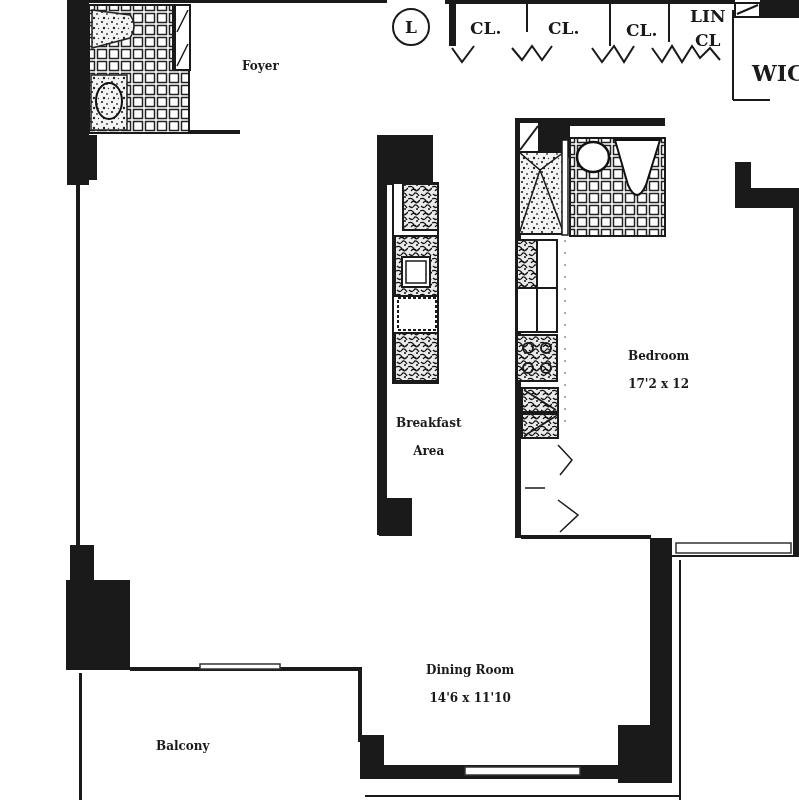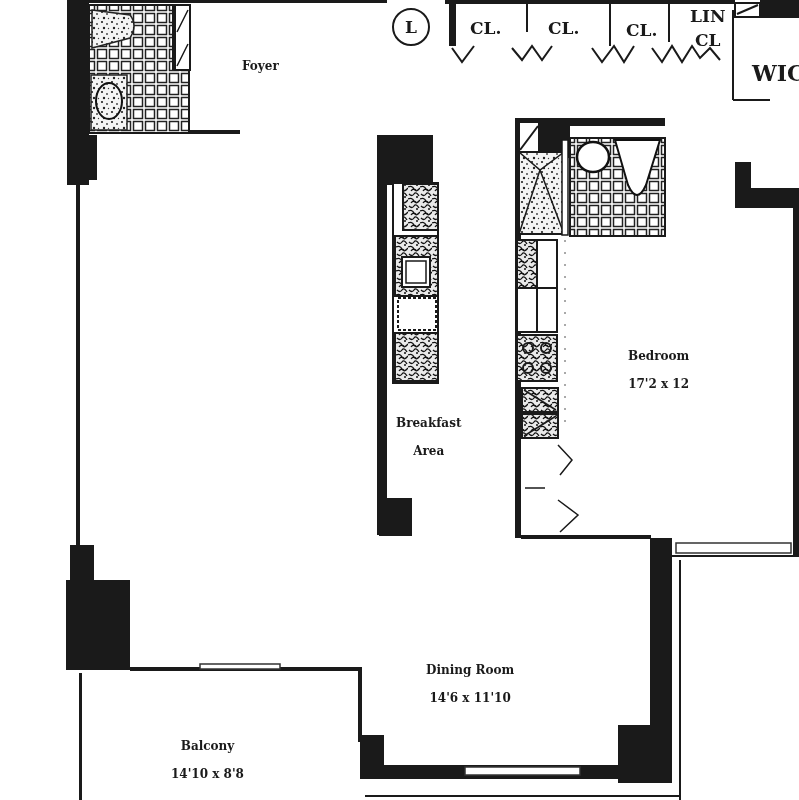--- a/index.html
+++ b/index.html
@@ -185,16 +185,15 @@
 <div class="lbl" style="left:628px; top:342px;">
   <span class="dim">Bedroom</span>
   <span class="dim">17'2 x 12</span>
 </div>
 
 <div class="lbl" style="left:426px; top:656px;">
   <span class="dim">Dining Room</span>
   <span class="dim">14'6 x 11'10</span>
 </div>
 
-<div class="lbl" style="left:171px; top:732px;">
+<div class="lbl" style="left:156px; top:732px;">
   <span class="dim">Balcony</span>
-  <span class="dim">14'10 x 8'8</span>
 </div>
 
 </body></html>

